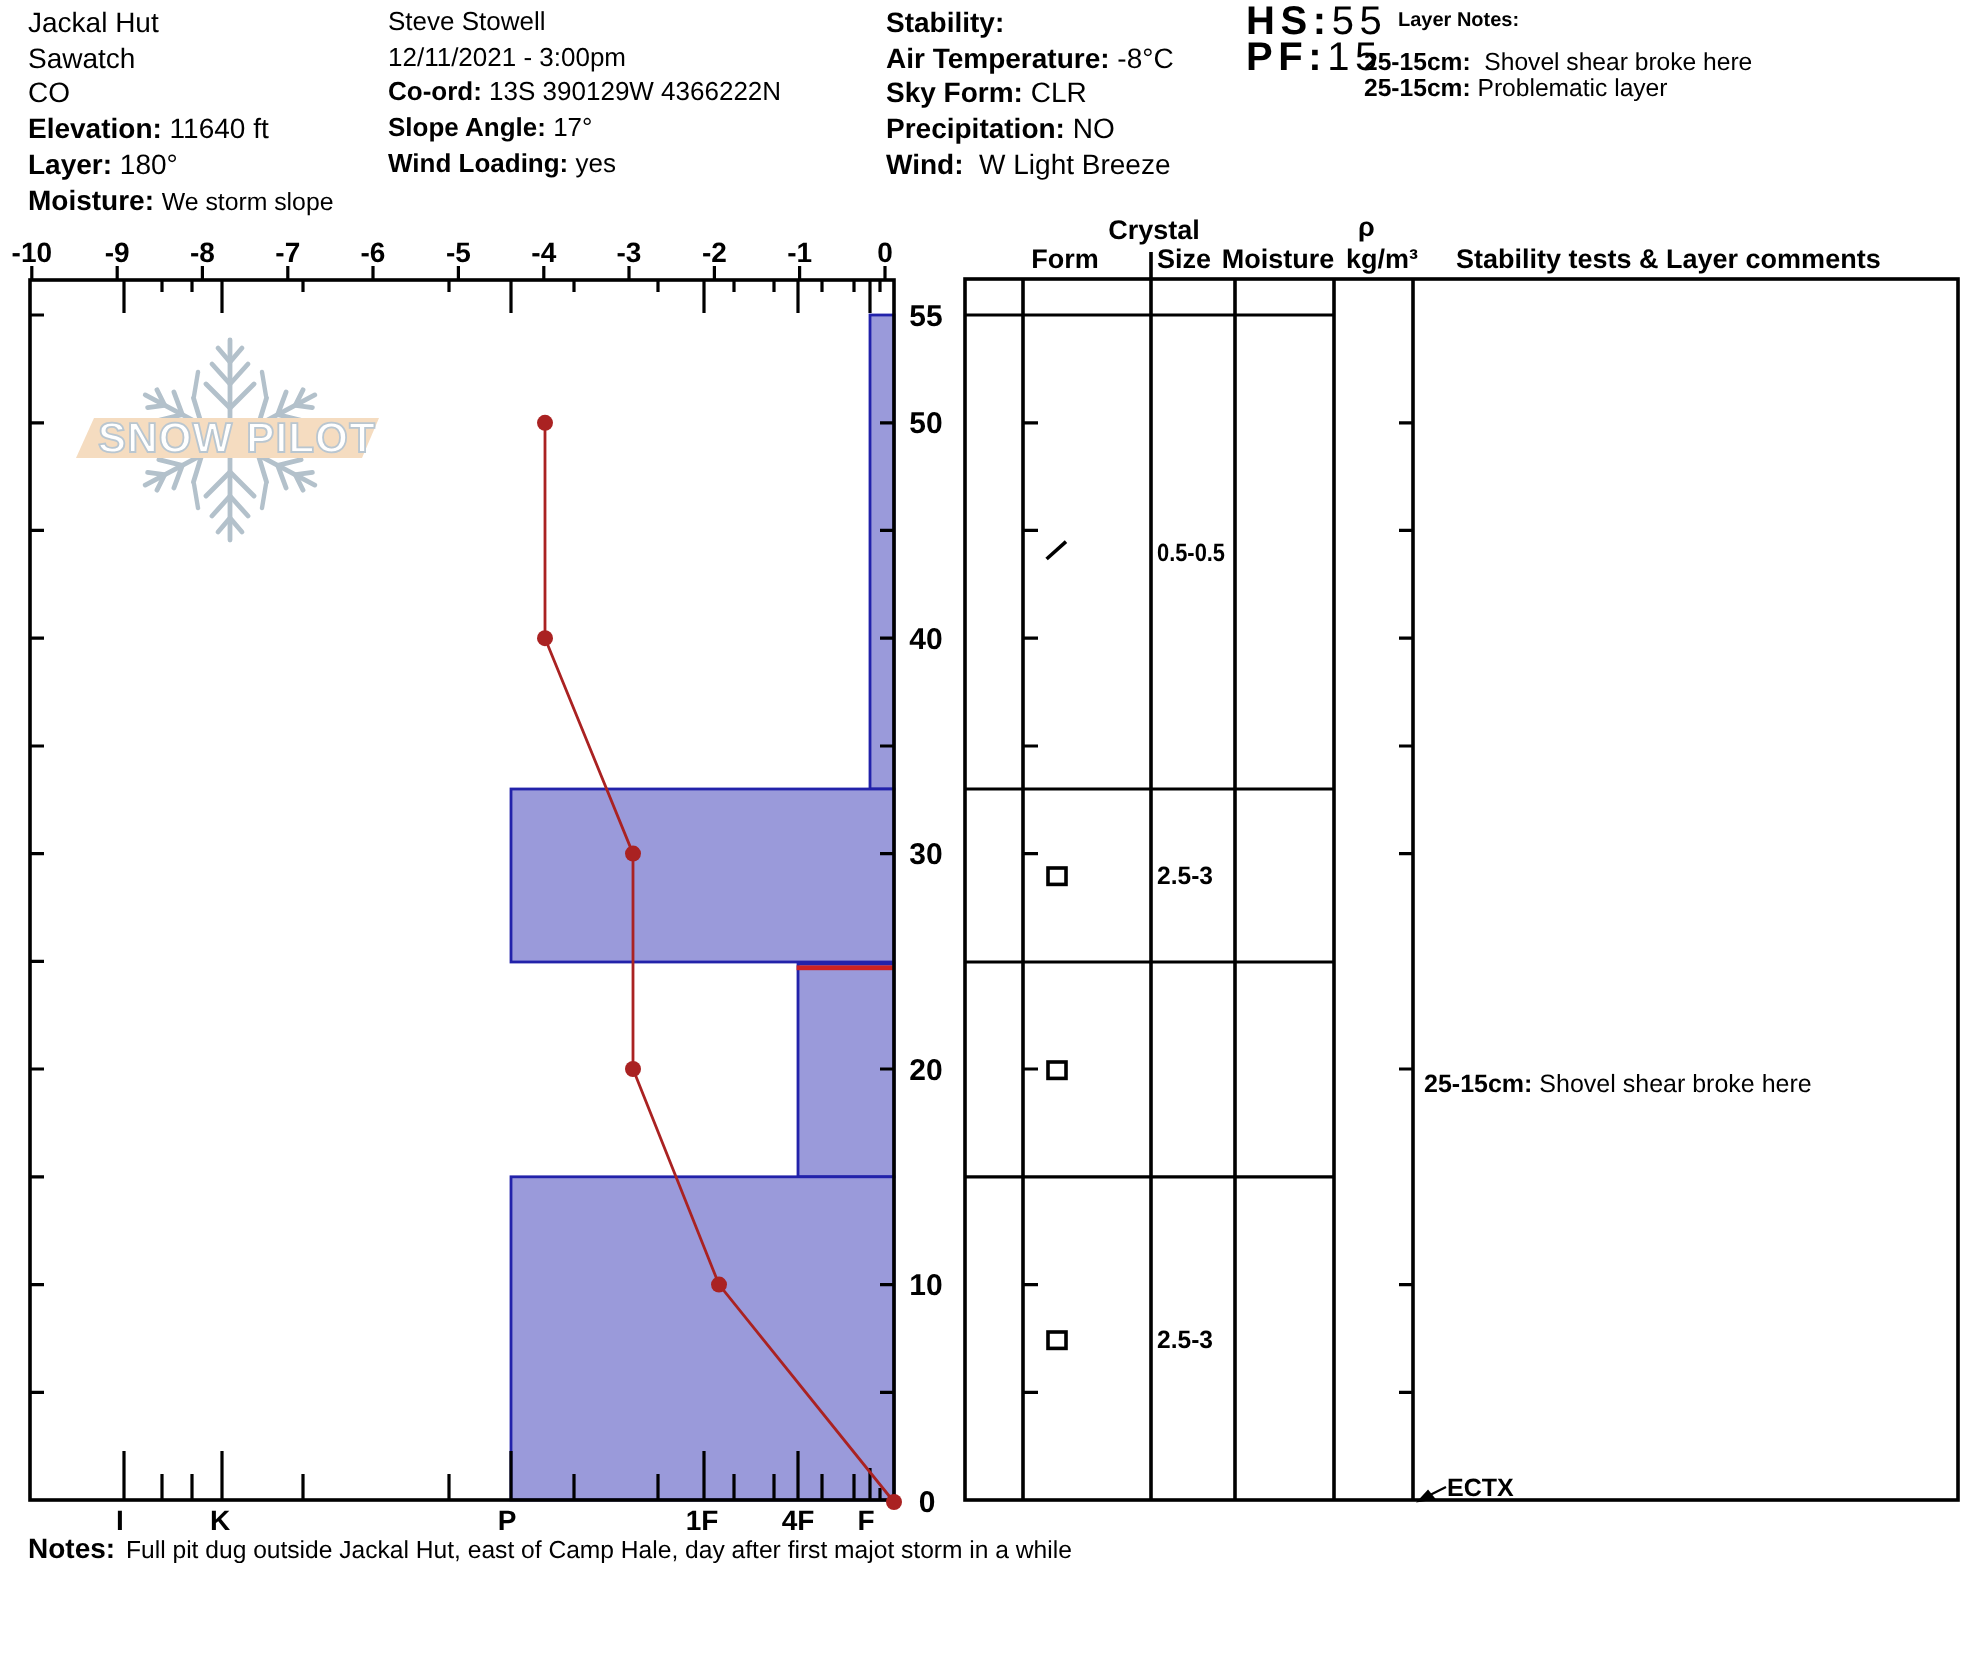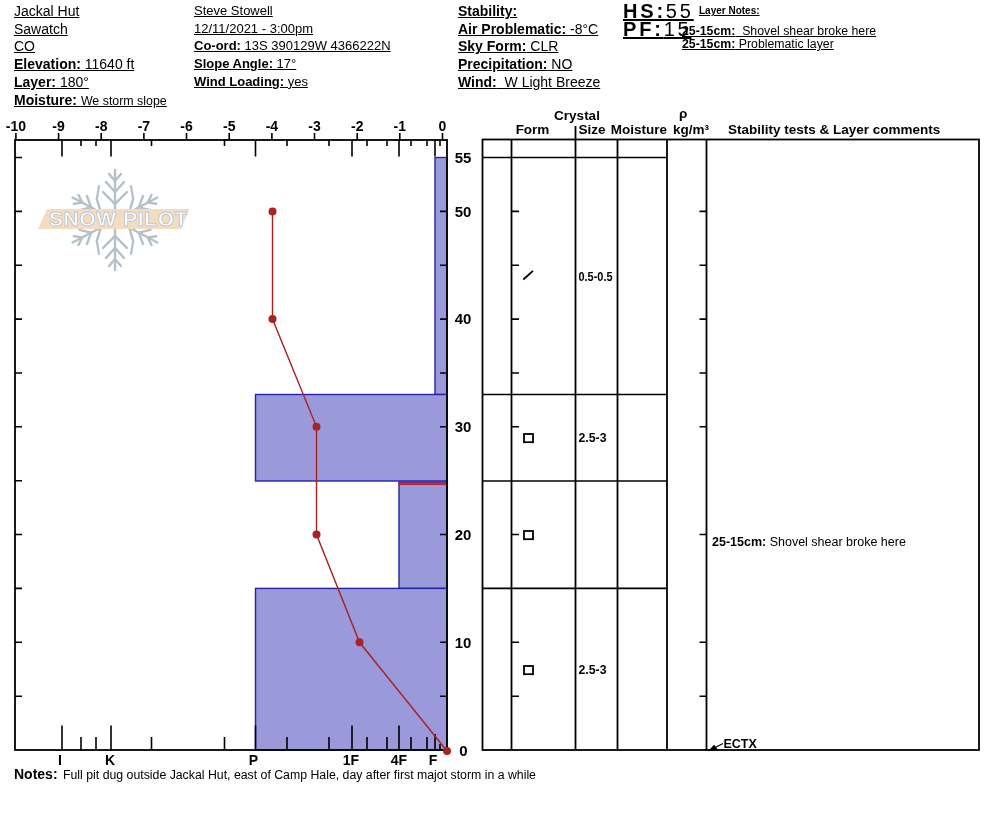--- a/index.html
+++ b/index.html
@@ -1,17 +1,17 @@
 <!DOCTYPE html>
 <html><head>
 <meta charset="utf-8">
 <style>
   html,body{margin:0;padding:0;background:#ffffff;}
   body{width:994px;height:840px;position:relative;font-family:"Liberation Sans",sans-serif;color:#000;}
-  .hdr{position:absolute;font-size:14px;line-height:17.7px;white-space:nowrap;text-decoration:underline;}
+  .hdr{position:absolute;font-size:14px;line-height:17.7px;white-space:nowrap;}
   .hdr b{font-weight:bold;}
   .sm{font-size:12.4px;}
 </style>
 </head>
 <body>
 
 <div class="hdr" style="left:14px;top:3px;">
 Jackal Hut<br>
 Sawatch<br>
 CO<br>
@@ -21,23 +21,23 @@
 </div>
 
 <div class="hdr" style="left:194px;top:2px;font-size:13px;">
 Steve Stowell<br>
 12/11/2021 - 3:00pm<br>
 <b>Co-ord:</b> 13S 390129W 4366222N<br>
 <b>Slope Angle:</b> 17°<br>
 <b>Wind Loading:</b> yes
 </div>
 
-<div class="hdr" style="left:458px;top:3px;">
+<div class="hdr" style="left:443px;top:3px;">
 <b>Stability:</b><br>
-<b>Air Problematic:</b> -8°C<br>
+<b>Air Temperature:</b> -8°C<br>
 <b>Sky Form:</b> CLR<br>
 <b>Precipitation:</b> NO<br>
 <b>Wind:</b>&nbsp; W Light Breeze
 </div>
 
 <div class="hdr" style="left:623px;top:3px;font-size:20px;letter-spacing:2.8px;">
 <b>HS:</b>55<br>
 <b>PF:</b>15
 </div>
 

